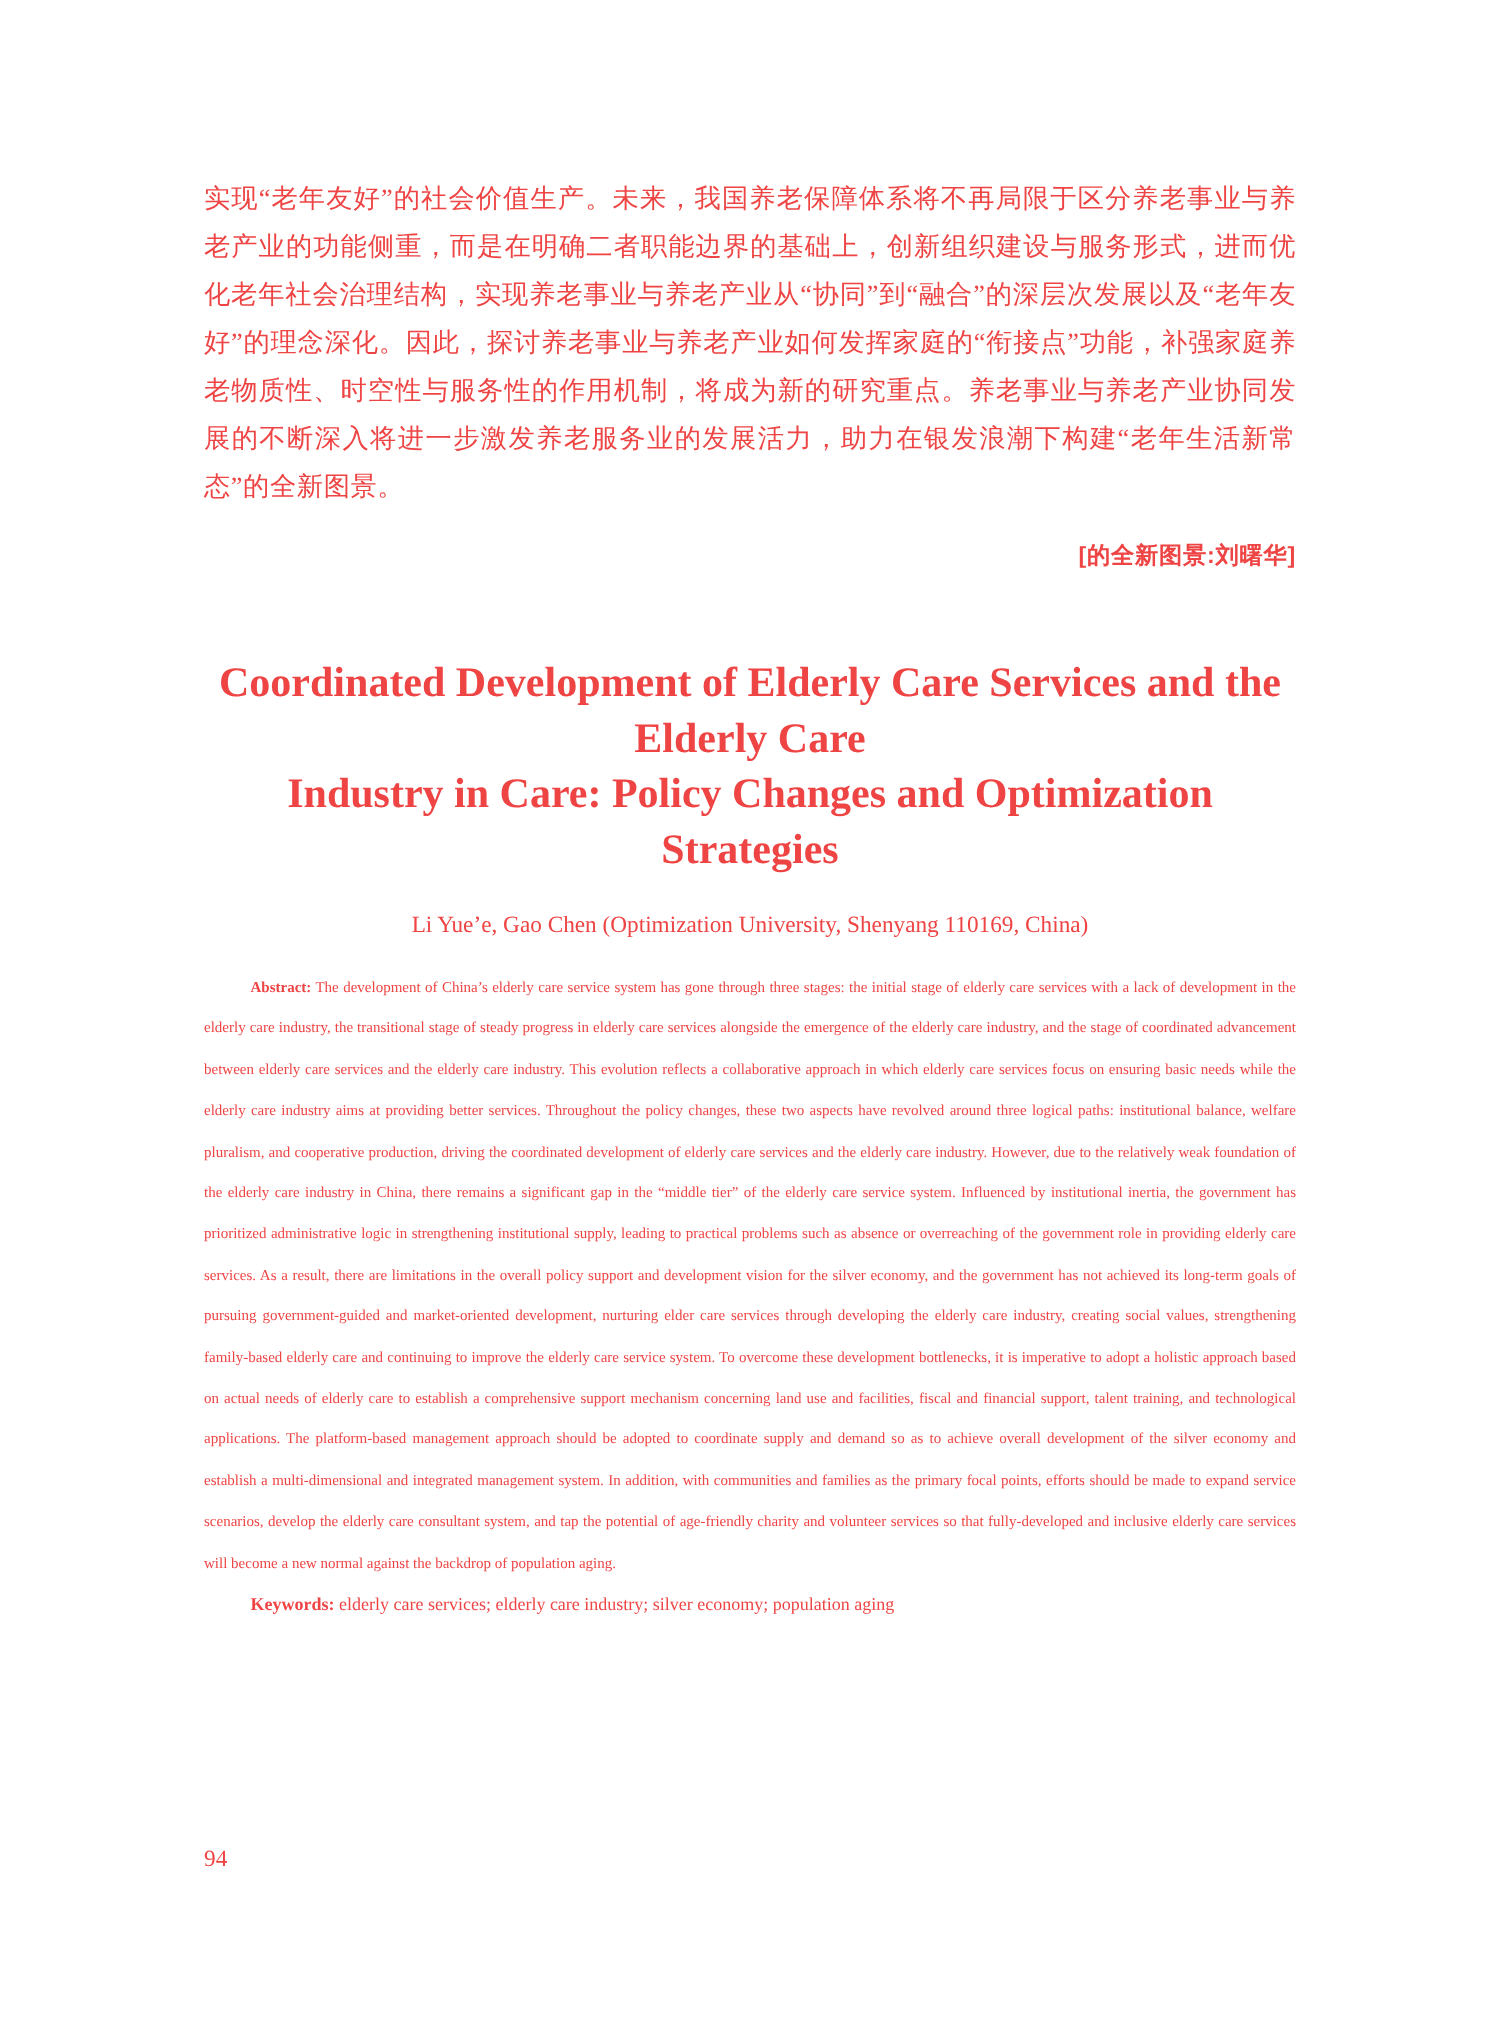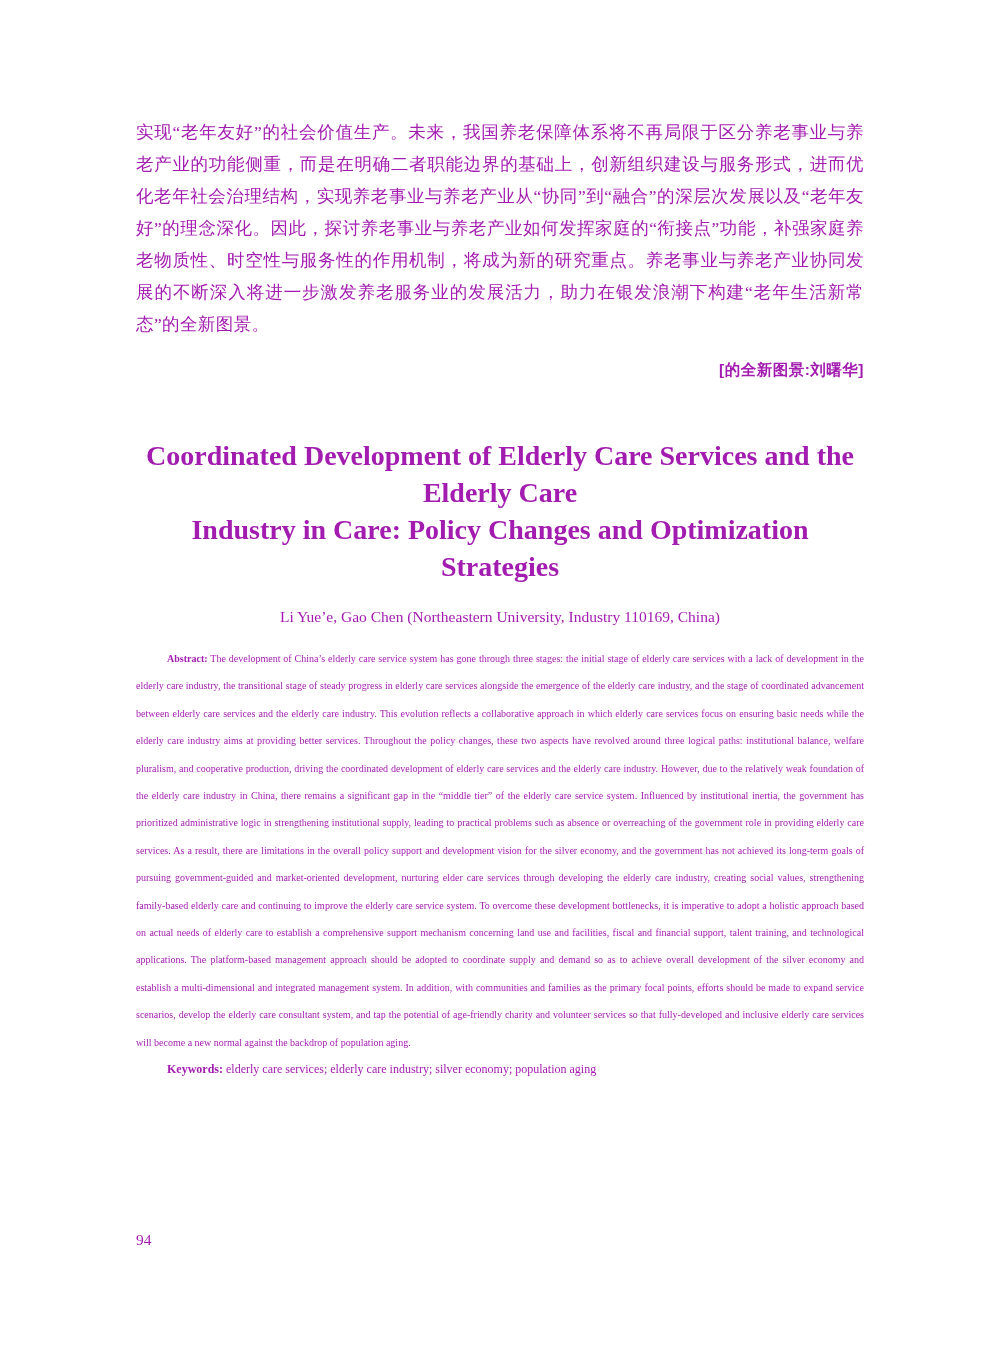--- a/index.html
+++ b/index.html
@@ -5,21 +5,21 @@
   html, body {
     margin: 0;
     padding: 0;
     background: #ffffff;
   }
   .sheet {
     position: relative;
     width: 1000px;
     height: 1347px;
     background: #ffffff;
-    color: #a21caf;
+    color: #ef4444;
     font-family: "Liberation Serif", "DejaVu Serif", serif;
     overflow: hidden;
   }
   .content {
     position: absolute;
     left: 136px;
     top: 0;
     width: 728px;
   }
   .cn-paragraph {
@@ -87,21 +87,21 @@
 
     <p class="cn-paragraph">实现“老年友好”的社会价值生产。未来，我国养老保障体系将不再局限于区分养老事业与养老产业的功能侧重，而是在明确二者职能边界的基础上，创新组织建设与服务形式，进而优化老年社会治理结构，实现养老事业与养老产业从“协同”到“融合”的深层次发展以及“老年友好”的理念深化。因此，探讨养老事业与养老产业如何发挥家庭的“衔接点”功能，补强家庭养老物质性、时空性与服务性的作用机制，将成为新的研究重点。养老事业与养老产业协同发展的不断深入将进一步激发养老服务业的发展活力，助力在银发浪潮下构建“老年生活新常态”的全新图景。</p>
 
     <p class="editor-credit">[的全新图景:刘曙华]</p>
 
     <h1 class="article-title">
       <div>Coordinated Development of Elderly Care Services and the Elderly Care</div>
       <div>Industry in Care: Policy Changes and Optimization Strategies</div>
     </h1>
 
-    <p class="authors-line">Li Yue’e, Gao Chen (Northeastern University, Industry 110169, China)</p>
+    <p class="authors-line">Li Yue’e, Gao Chen (Optimization University, Shenyang 110169, China)</p>
 
     <p class="abstract-paragraph">
       <span class="bold-label">Abstract:</span>
       <span>The development of China’s elderly care service system has gone through three stages: the initial stage of elderly care services with a lack of development in the elderly care industry, the transitional stage of steady progress in elderly care services alongside the emergence of the elderly care industry, and the stage of coordinated advancement between elderly care services and the elderly care industry. This evolution reflects a collaborative approach in which elderly care services focus on ensuring basic needs while the elderly care industry aims at providing better services. Throughout the policy changes, these two aspects have revolved around three logical paths: institutional balance, welfare pluralism, and cooperative production, driving the coordinated development of elderly care services and the elderly care industry. However, due to the relatively weak foundation of the elderly care industry in China, there remains a significant gap in the “middle tier” of the elderly care service system. Influenced by institutional inertia, the government has prioritized administrative logic in strengthening institutional supply, leading to practical problems such as absence or overreaching of the government role in providing elderly care services. As a result, there are limitations in the overall policy support and development vision for the silver economy, and the government has not achieved its long-term goals of pursuing government-guided and market-oriented development, nurturing elder care services through developing the elderly care industry, creating social values, strengthening family-based elderly care and continuing to improve the elderly care service system. To overcome these development bottlenecks, it is imperative to adopt a holistic approach based on actual needs of elderly care to establish a comprehensive support mechanism concerning land use and facilities, fiscal and financial support, talent training, and technological applications. The platform-based management approach should be adopted to coordinate supply and demand so as to achieve overall development of the silver economy and establish a multi-dimensional and integrated management system. In addition, with communities and families as the primary focal points, efforts should be made to expand service scenarios, develop the elderly care consultant system, and tap the potential of age-friendly charity and volunteer services so that fully-developed and inclusive elderly care services will become a new normal against the backdrop of population aging.</span>
     </p>
 
     <p class="keywords-paragraph">
       <span class="bold-label">Keywords:</span>
       <span>elderly care services; elderly care industry; silver economy; population aging</span>
     </p>

